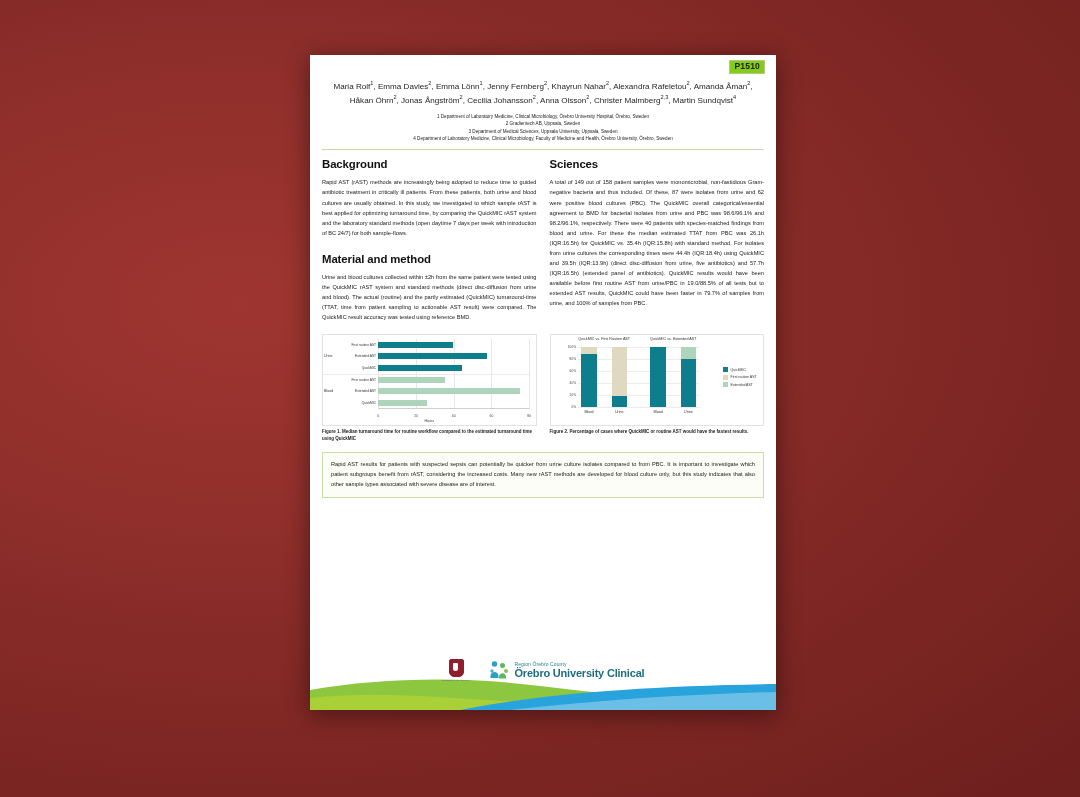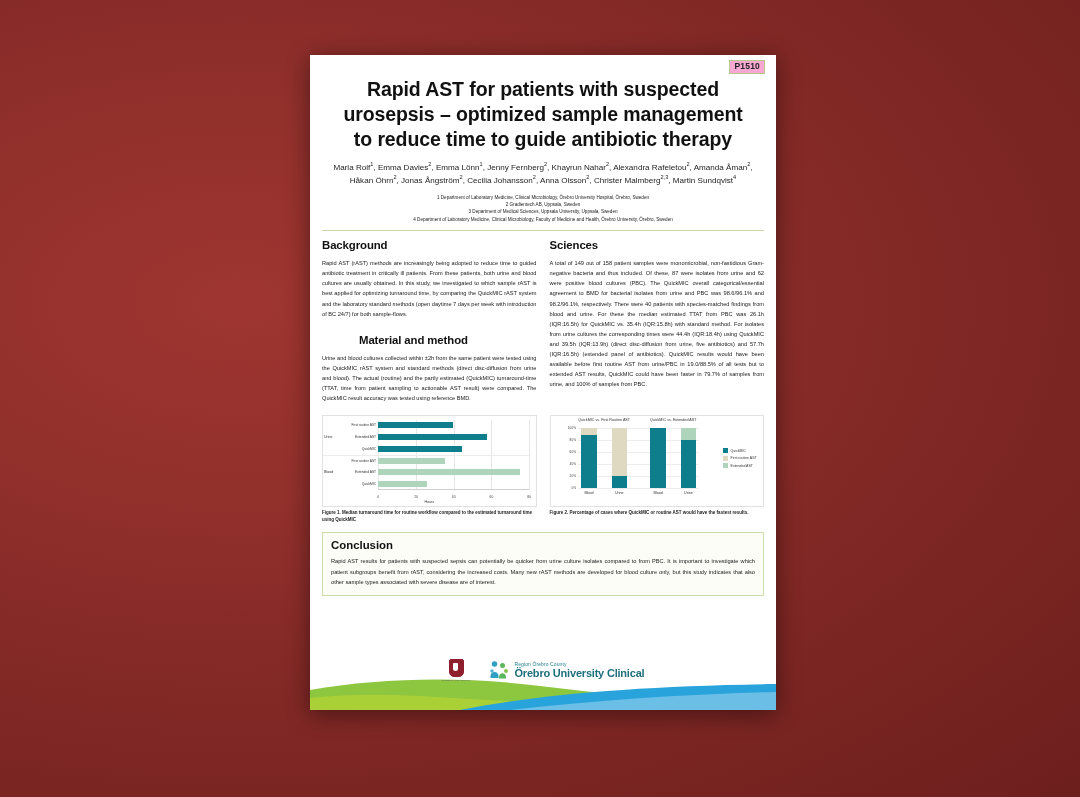--- a/index.html
+++ b/index.html
@@ -34,21 +34,21 @@
   
   .badge-row {
     height: 16px;
     position: relative;
   }
   .badge {
     position: absolute;
     right: 11px;
     top: 5px;
     border: 1px solid #b7c98a;
-    background: #f9a8d4;
+    background: #84cc16;
     color: #222;
     font-size: 8.5px;
     font-weight: bold;
     padding: 1px 4px 1px 4px;
     letter-spacing: 0.2px;
     line-height: 1.15;
   }
   .title {
     margin: 6px 28px 0 28px;
     text-align: center;
@@ -85,21 +85,21 @@
     gap: 13px;
   }
   .col { width: 50%; }
   h2.sec {
     font-size: 11.4px;
     font-weight: bold;
     color: #111;
     margin: 0 0 7px 0;
     letter-spacing: -0.1px;
   }
-  h2.sec.second { margin-top: 15px; margin-left: 37px; }
+  h2.sec.second { margin-top: 15px; }
   p.body {
     font-size: 5.65px;
     line-height: 1.78;
     text-align: justify;
     color: #1a1a1a;
     margin: 0;
   }
   
   .figures {
     display: flex;
@@ -211,21 +211,20 @@
 
 <div id="backdrop">
 
   <div id="poster">
     <div class="poster-inner">
 
       <div class="badge-row">
         <div class="badge">P1510</div>
       </div>
 
-      <div class="title">Rapid AST for patients with suspected urosepsis – optimized sample management to reduce time to guide antibiotic therapy</div>
 
       <div class="authors">
         <span id="authors-slot">Maria Rolf<sup>1</sup>, Emma Davies<sup>2</sup>, Emma Lönn<sup>1</sup>, Jenny Fernberg<sup>2</sup>, Khayrun Nahar<sup>2</sup>, Alexandra Rafeletou<sup>2</sup>, Amanda Åman<sup>2</sup>, Håkan Öhrn<sup>2</sup>, Jonas Ångström<sup>2</sup>, Cecilia Johansson<sup>2</sup>, Anna Olsson<sup>2</sup>, Christer Malmberg<sup>2,3</sup>, Martin Sundqvist<sup>4</sup></span>
       </div>
 
       <div class="affils">
         <div>1 Department of Laboratory Medicine, Clinical Microbiology, Örebro University Hospital, Örebro, Sweden</div>
         <div>2 Gradientech AB, Uppsala, Sweden</div>
         <div>3 Department of Medical Sciences, Uppsala University, Uppsala, Sweden</div>
         <div>4 Department of Laboratory Medicine, Clinical Microbiology, Faculty of Medicine and Health, Örebro University, Örebro, Sweden</div>
@@ -337,21 +336,20 @@
                   </div>
                 </div>
               </div>
           </div>
           <div class="figcap">Figure 2. Percentage of cases where QuickMIC or routine AST would have the fastest results.</div>
         </div>
 
       </div>
 
       <div class="conclusion">
-        <h2>Conclusion</h2>
         <p>Rapid AST results for patients with suspected sepsis can potentially be quicker from urine culture isolates compared to from PBC. It is important to investigate which patient subgroups benefit from rAST, considering the increased costs. Many new rAST methods are developed for blood culture only, but this study indicates that also other sample types associated with severe disease are of interest.</p>
       </div>
 
       <div class="footer">
         <svg class="wave" viewBox="0 0 466 36" preserveAspectRatio="none">
           <path d="M0,16 C70,4 150,2 230,12 C310,22 390,30 466,22 L466,36 L0,36 Z" fill="#8dc63f"></path>
           <path d="M0,24 C90,14 170,30 260,28 C350,26 410,18 466,12 L466,36 L0,36 Z" fill="#aed136" opacity="0.85"></path>
           <path d="M150,36 C230,20 330,12 466,10 L466,36 Z" fill="#29a3dc"></path>
           <path d="M200,36 C290,26 380,20 466,18 L466,36 Z" fill="#7cc6e8" opacity="0.8"></path>
         </svg>

